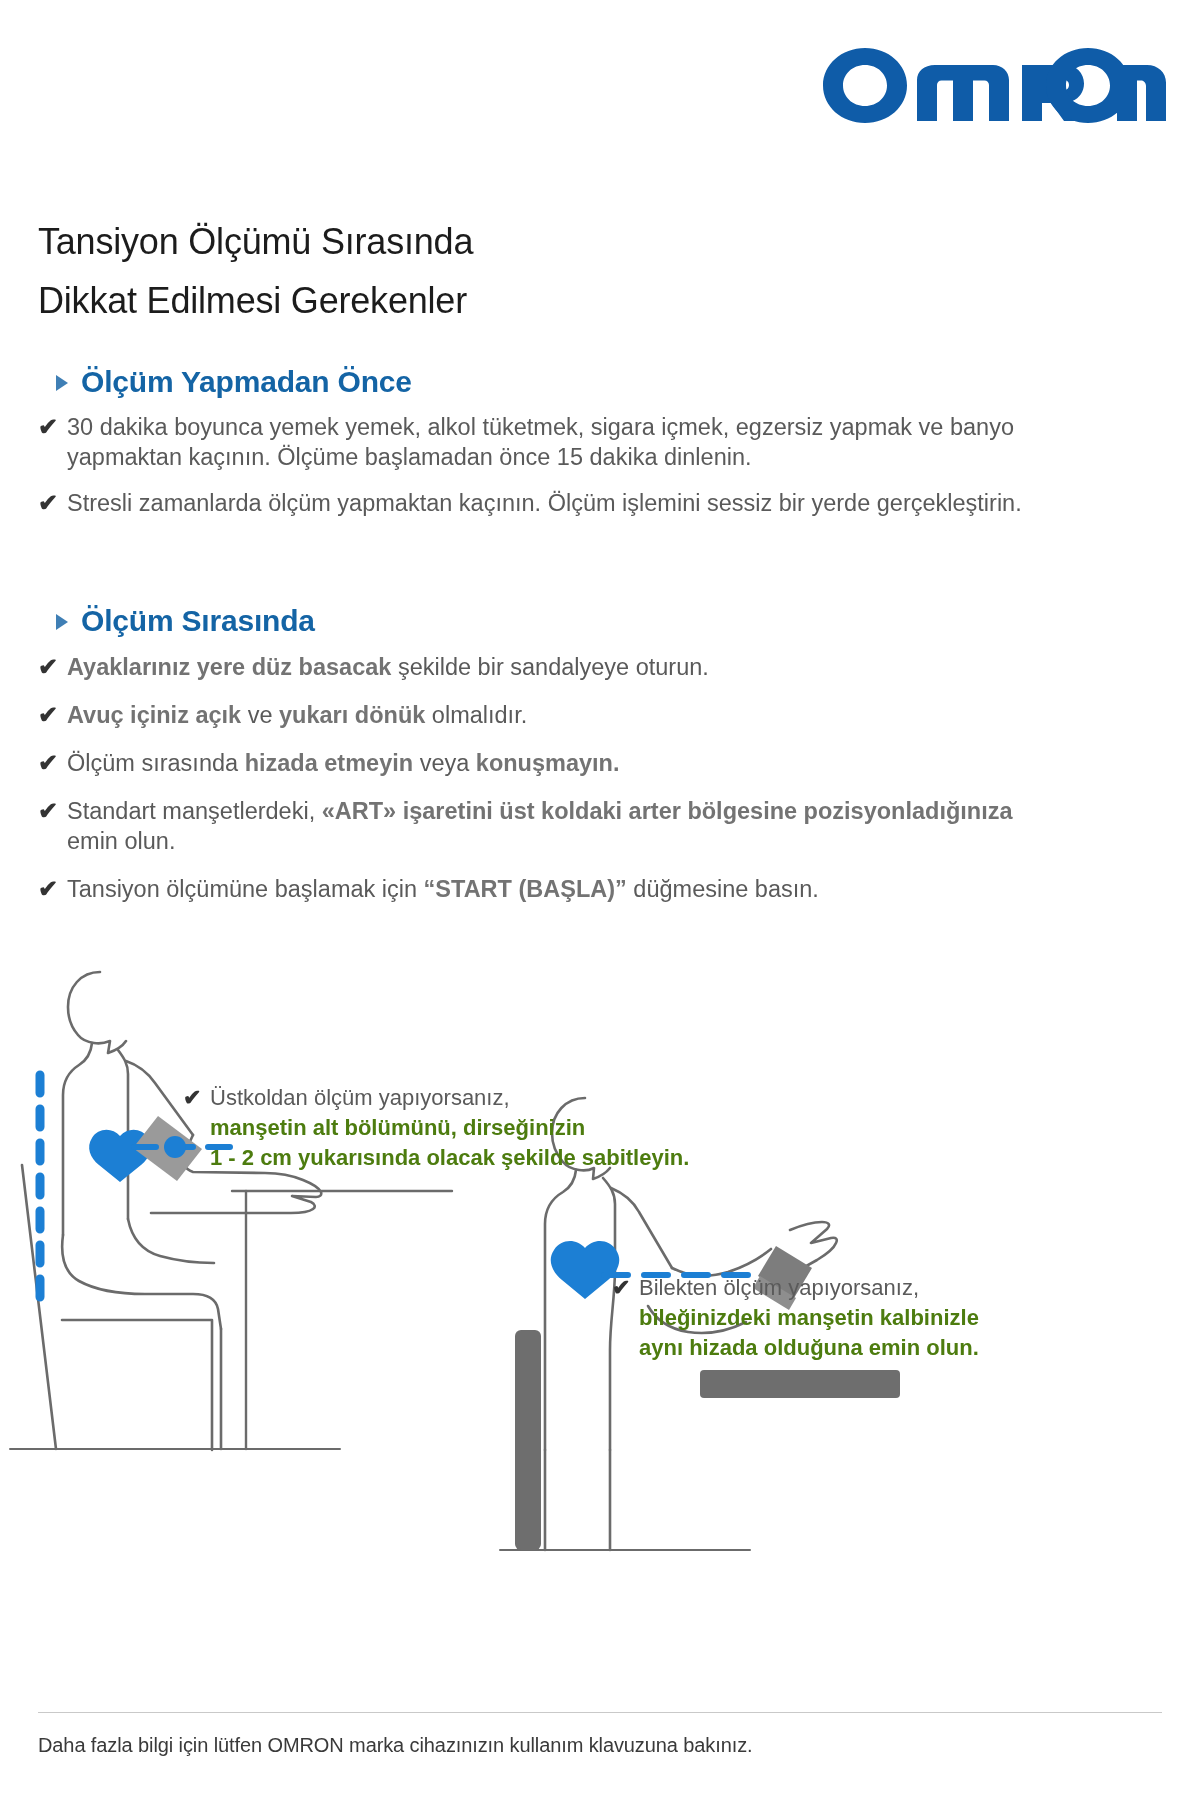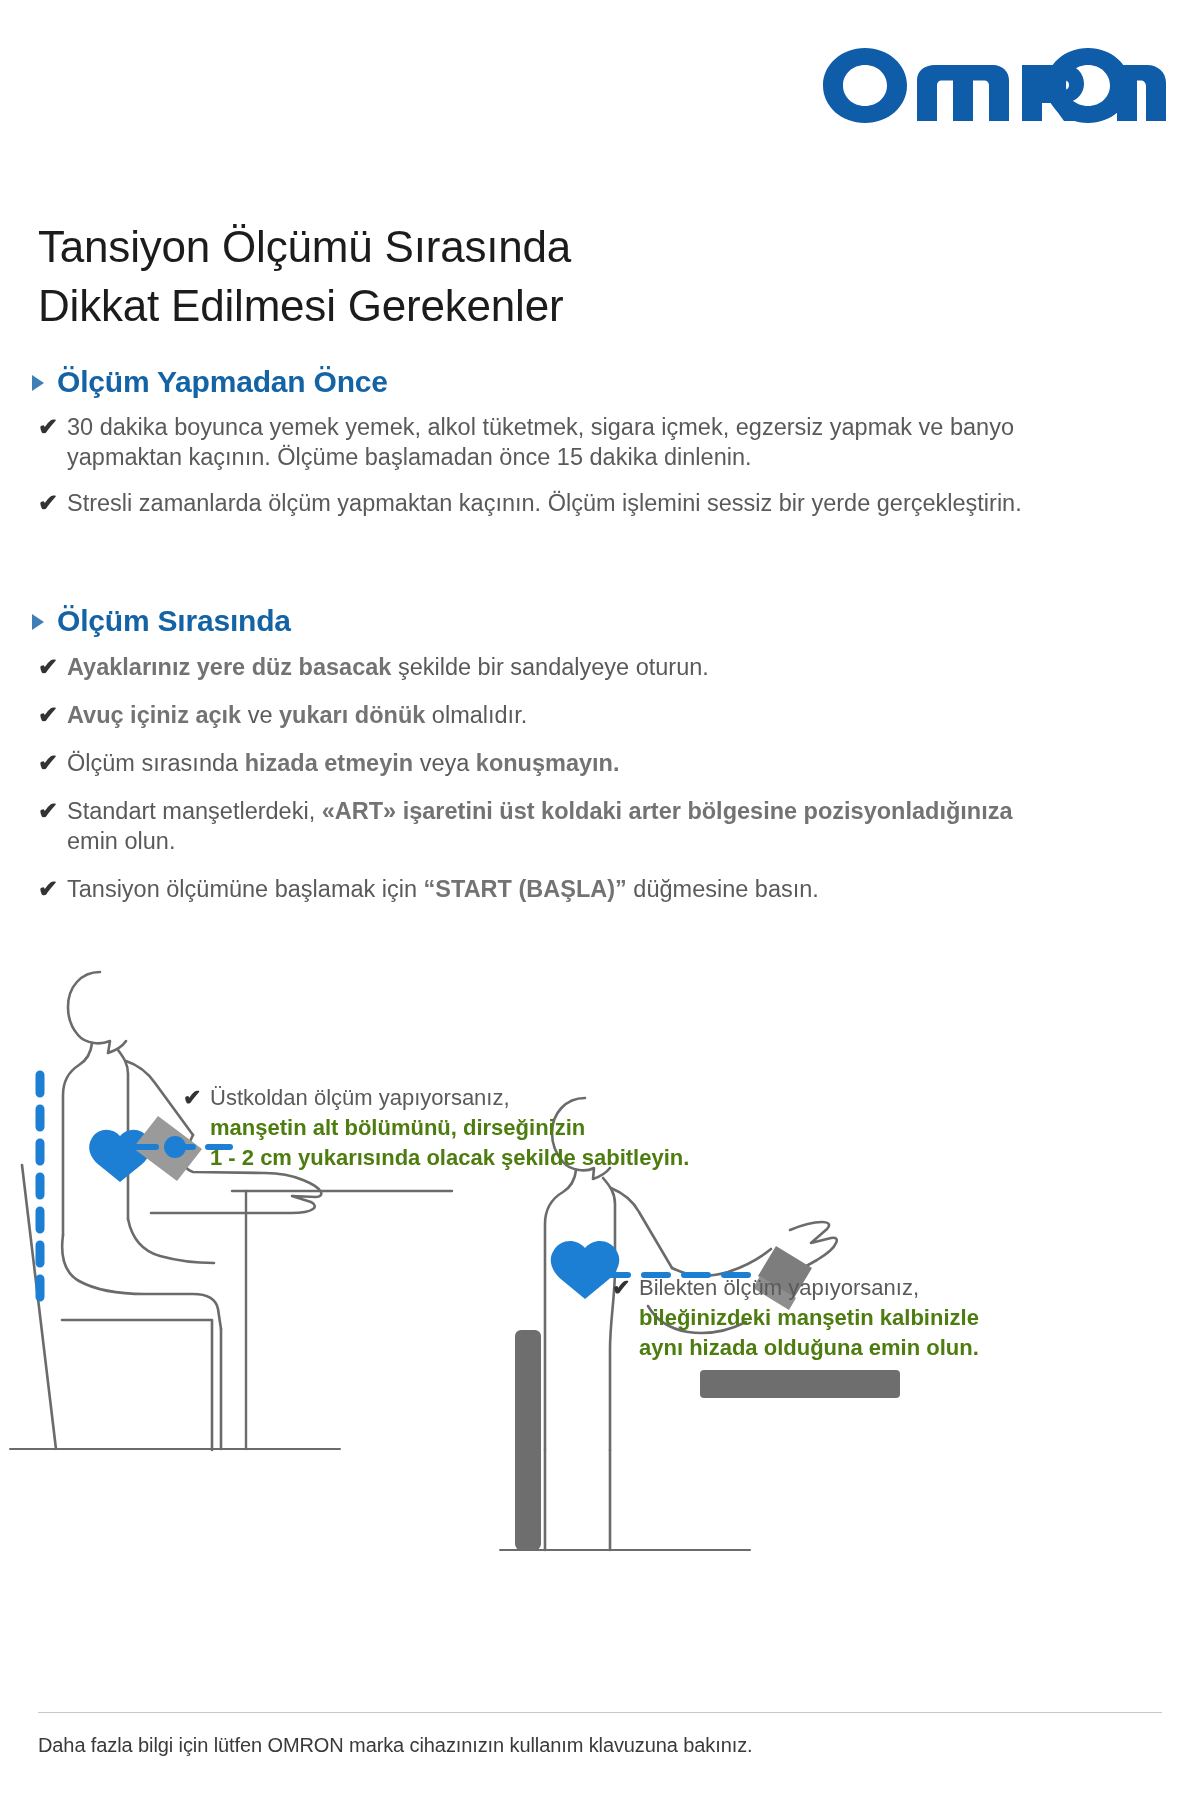--- a/index.html
+++ b/index.html
@@ -19,33 +19,33 @@
     height:78px;
     display:flex;align-items:center;justify-content:flex-end;
   }
   .logo-wrap svg{display:block;}
 
   
   .title{
     position:absolute;
     left:38px; top:188px;
     width:760px;
-    font-size:44px;
+    font-size:36px;
     line-height:59px;
     font-weight:400;
     color:#1c1c1c;
     letter-spacing:-0.2px;
     font-stretch:condensed;
   }
   .title .line{display:block;white-space:nowrap;}
 
   
   .sec-head{
     position:absolute;
-    left:32px;
+    left:56px;
     display:flex;align-items:center;gap:13px;
     color:#1464a5;
     font-size:30px;
     font-weight:bold;
     letter-spacing:-0.2px;
   }
   .sec-head .tri{
     width:0;height:0;
     border-left:12px solid #3f7fb5;
     border-top:8px solid transparent;

